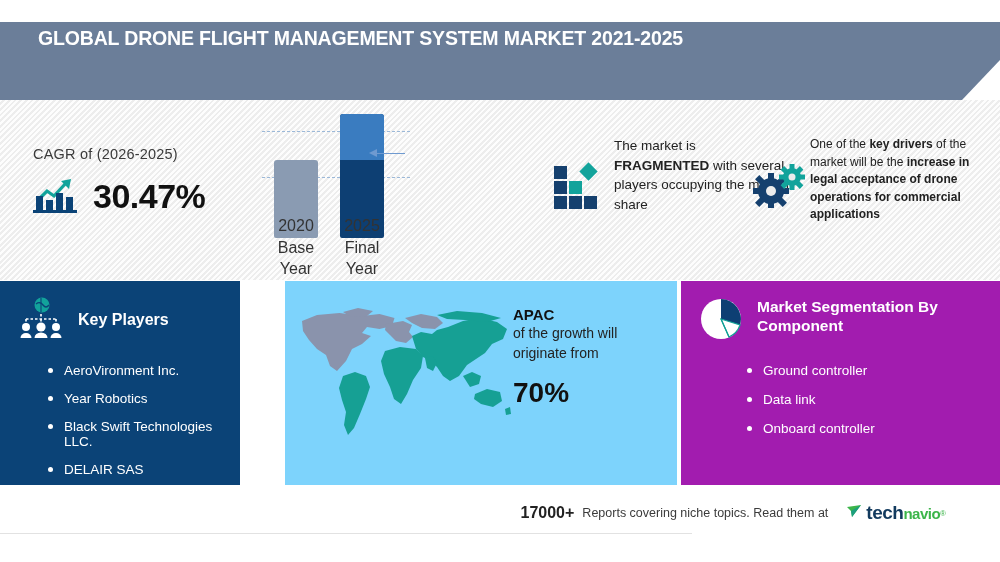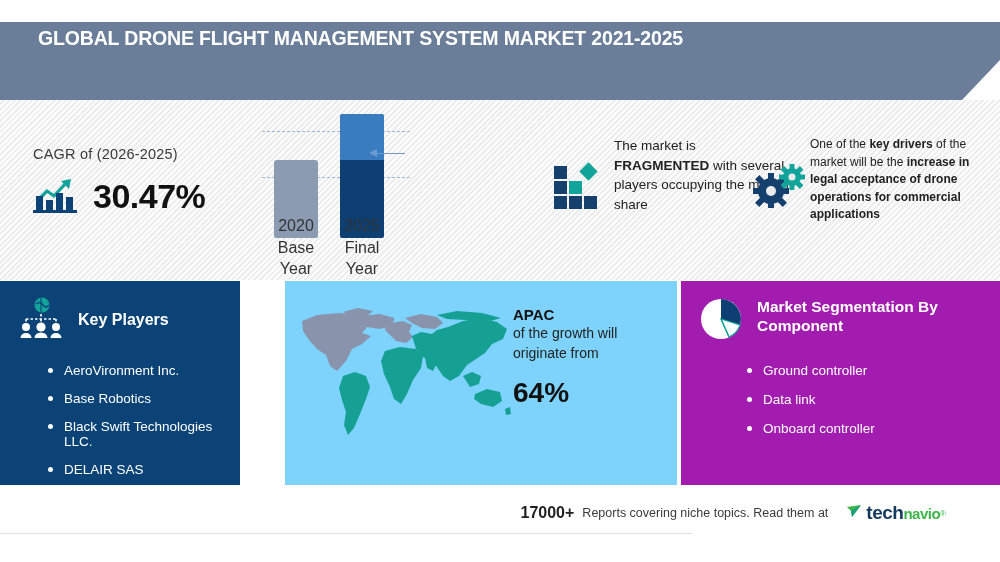--- a/index.html
+++ b/index.html
@@ -228,21 +228,21 @@
               <path d="M16.5 41 a6.5 5.6 0 0 1 13 0 z"></path>
             <circle cx="38" cy="30" r="4"></circle>
               <path d="M32.5 41 a5.5 5 0 0 1 11 0 z"></path>
           </g>
         </svg>
       </span>
       <span class="players-title">Key Players</span>
     </div>
     <ul class="players-list">
       <li>AeroVironment Inc.</li>
-      <li>Base Robotics</li>
+      <li>Year Robotics</li>
       <li>Black Swift Technologies LLC.</li>
       <li>DELAIR SAS</li>
       <li>Elbit Systems Ltd.</li>
     </ul>
   </div>
 
   <div class="panel panel-map">
     <span style="position:absolute;left:2px;top:20px;">
       <svg width="225" height="140" viewBox="0 0 450 280">
         <g fill="#8a93ac">
@@ -263,21 +263,21 @@
                    L194 146 L188 120 Z"></path>
           <path d="M112 150 L136 142 L158 150 L166 172 L158 196 L146 226 L134 254 L122 268 L114 248 L118 222
                    L110 198 L104 174 Z"></path>
           <path d="M276 114 L292 110 L300 124 L292 140 L280 134 Z"></path>
         </g>
       </svg>
     </span>
     <div class="apac">
       <div class="apac-t1">APAC</div>
       <div class="apac-t2">of the growth will originate from</div>
-      <div class="apac-val">64%</div>
+      <div class="apac-val">70%</div>
     </div>
   </div>
 
   <div class="panel panel-seg">
     <div class="seg-head">
       <span>
         <svg width="44" height="44" viewBox="0 0 44 44">
           <circle cx="22" cy="22" r="20" fill="#ffffff"></circle>
           <path d="M22 22 L22 2 A20 20 0 0 1 41 28 Z" fill="#0d3f73"></path>
           <path d="M22 22 L41 28 A20 20 0 0 1 30 40 Z" fill="#ffffff" stroke="#0f9f95" stroke-width="1.2"></path>

